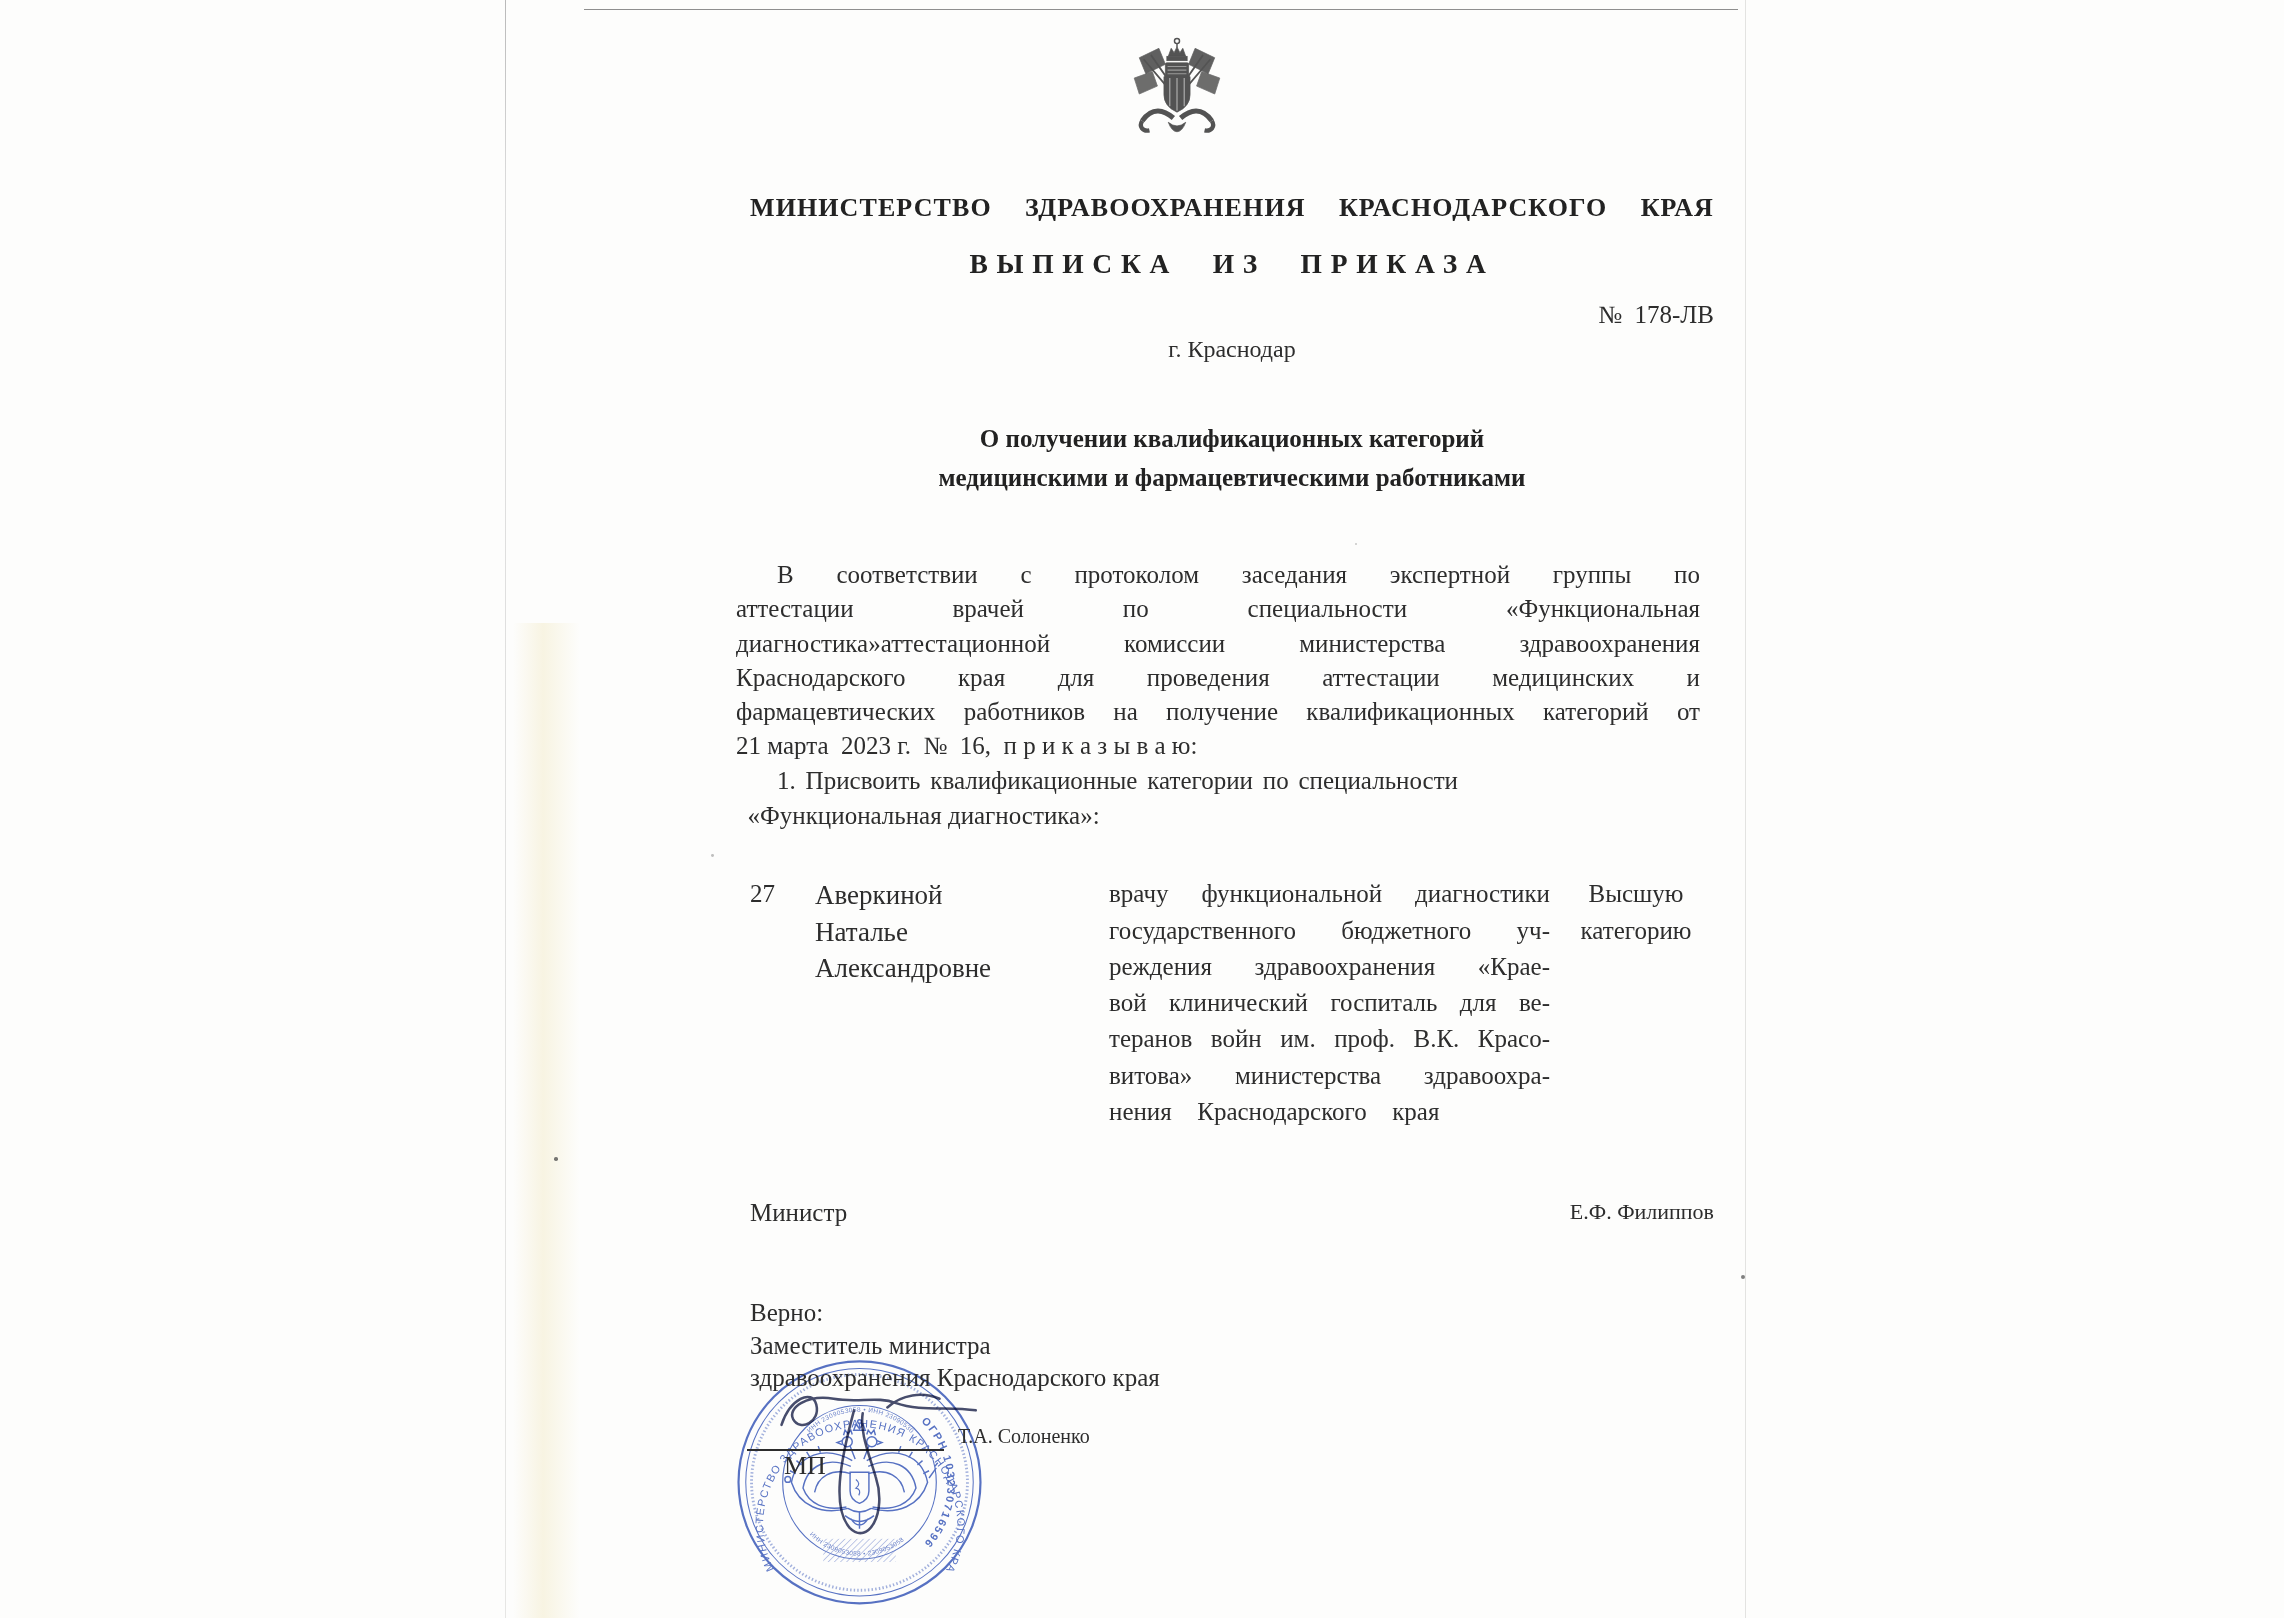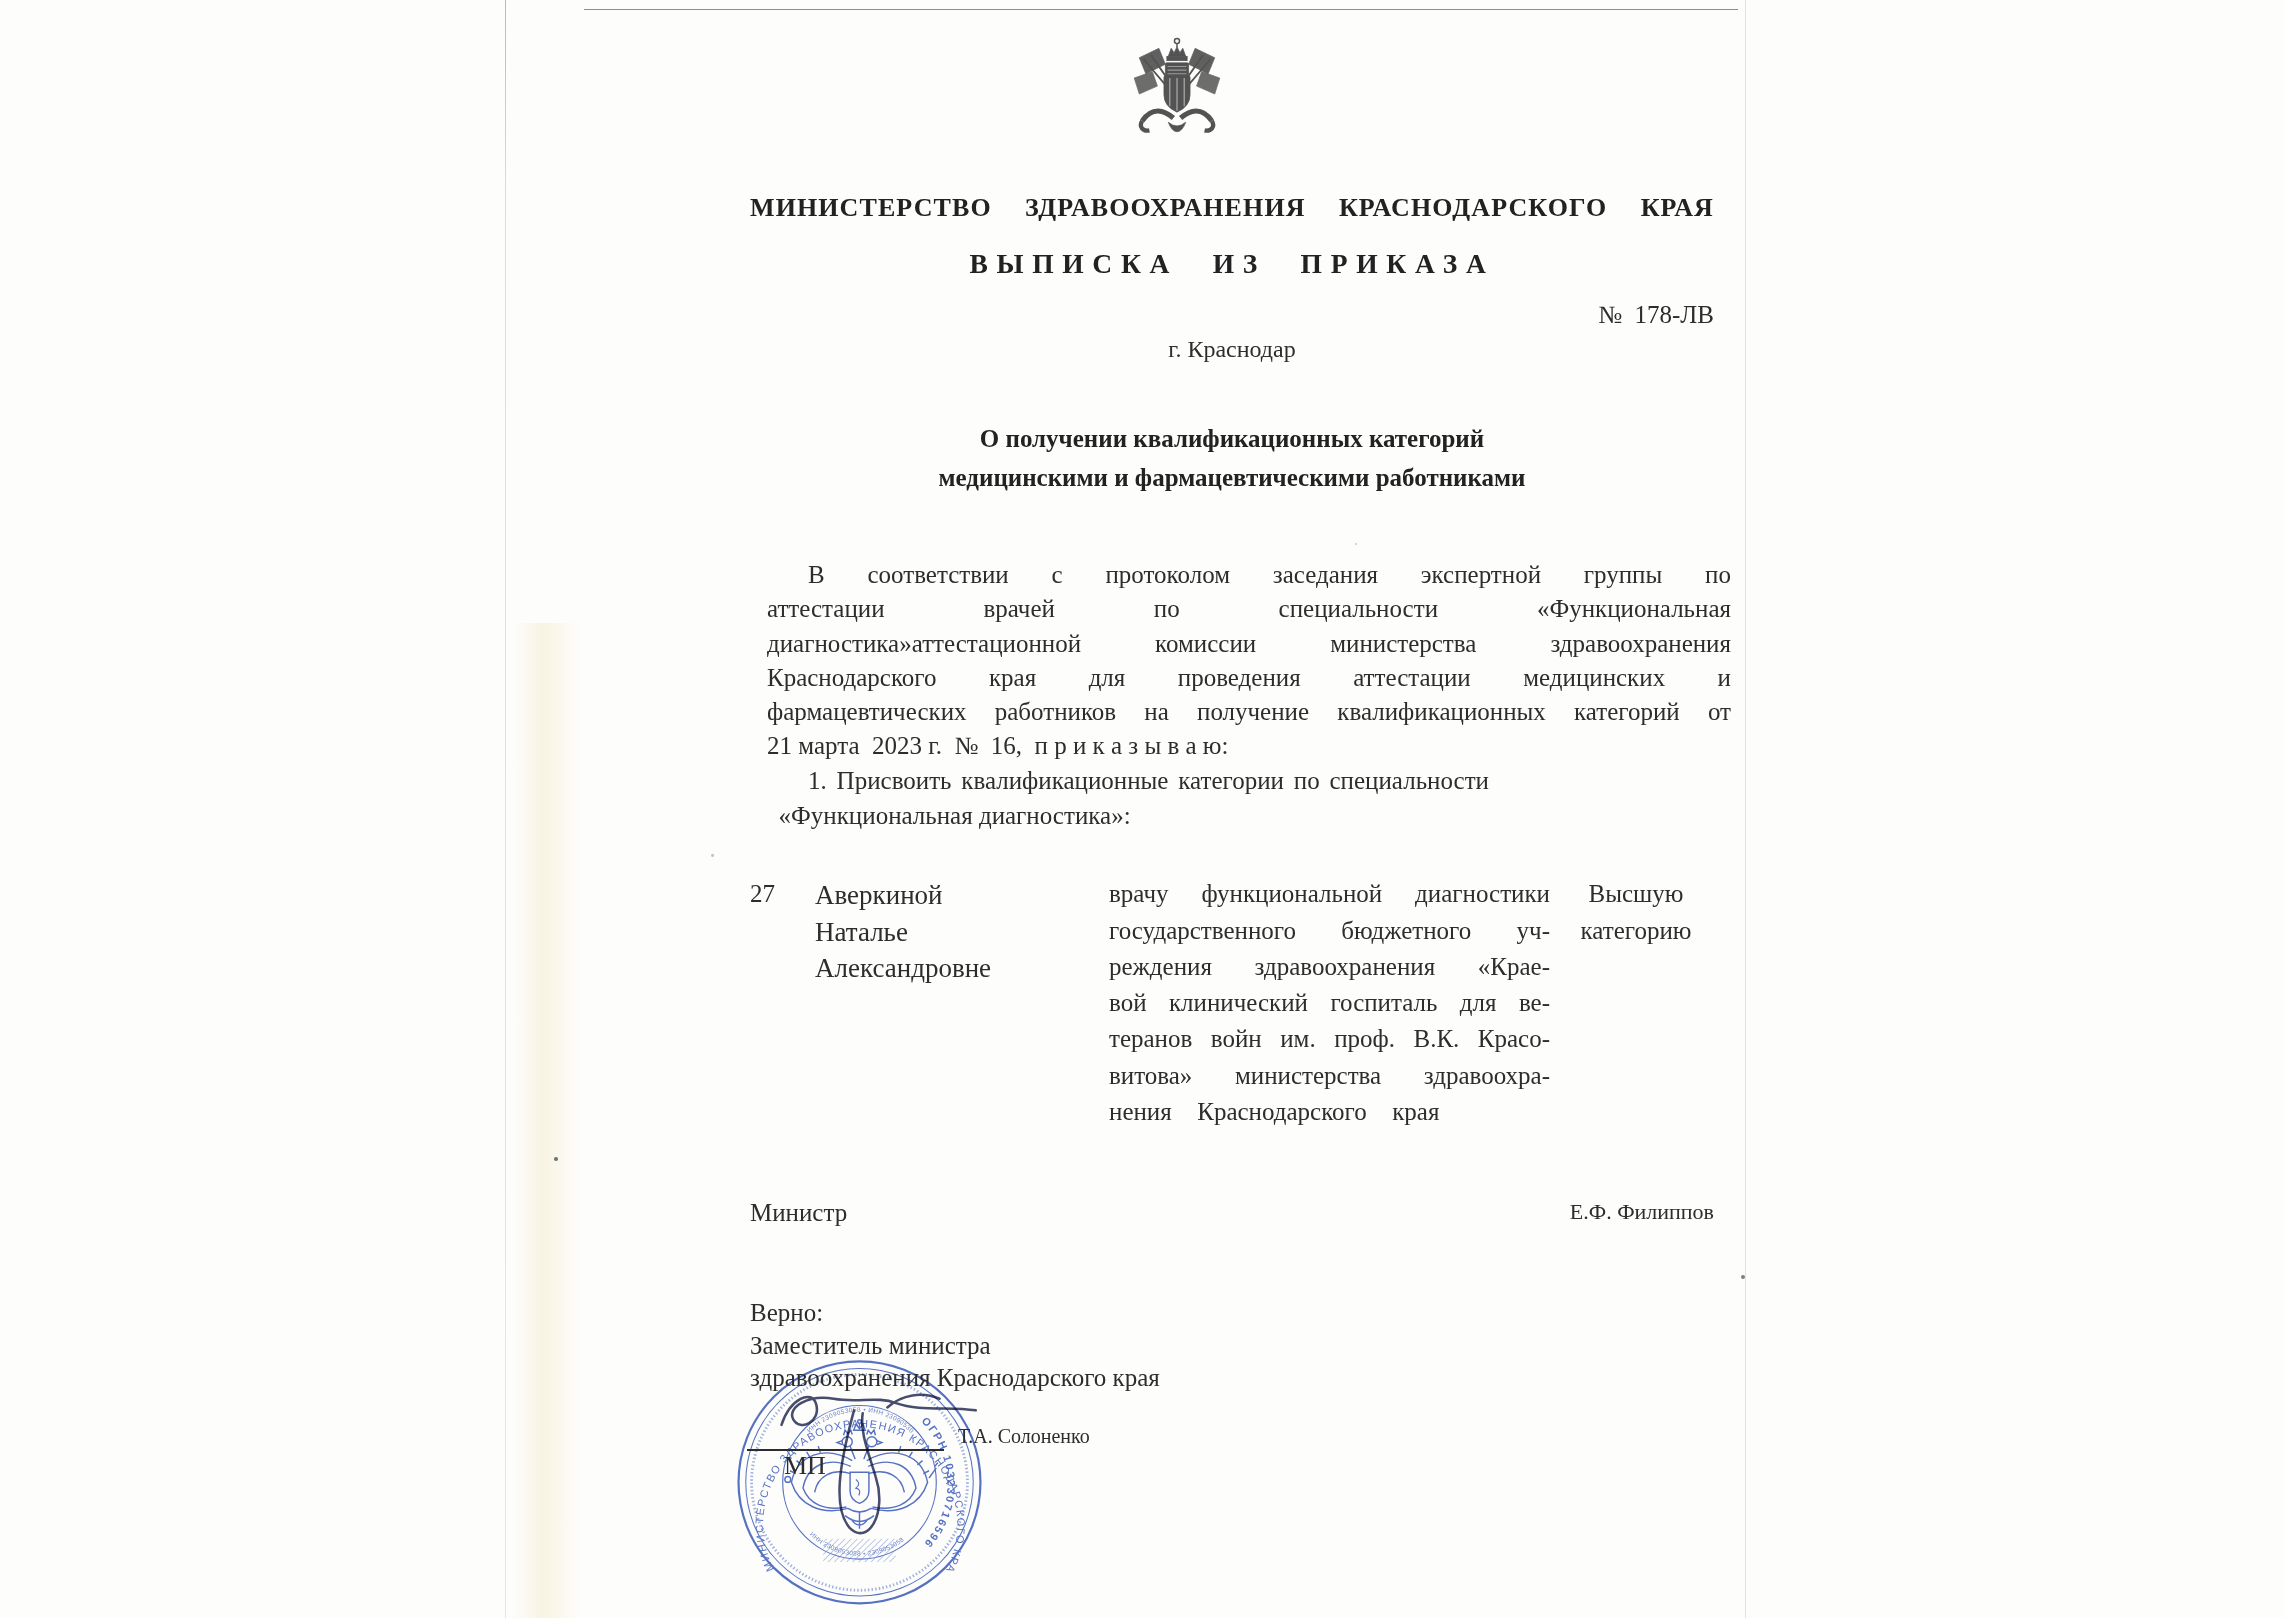--- a/index.html
+++ b/index.html
@@ -21,21 +21,21 @@
   .jline{text-align:justify;text-align-last:justify;}
   .pre{white-space:pre-wrap;}
   #ministry-line{top:193px;font-size:26px;letter-spacing:1.1px;}
   #doc-type{top:248px;font-size:27.5px;letter-spacing:8.7px;word-spacing:19px;}
   #date-line{top:301px;font-size:25px;}
   #order-number{top:301px;left:1522px;width:192px;text-align:right;font-size:25px;}
   #city-line{top:336px;font-size:24px;}
   .subject-line{font-size:25px;}
   #subject-1{top:425px;}
   #subject-2{top:464px;}
-  .body-line{position:absolute;left:767px;width:964px;font-size:25px;line-height:32px;height:34px;}
+  .body-line{position:absolute;left:736px;width:964px;font-size:25px;line-height:32px;height:34px;}
   .indent{text-indent:41px;}
   #body-7{padding-left:11.6px;width:952px;}
   
   .tbl{font-size:25px;}
   #row-num{left:750px;top:880px;width:51px;}
   .name-line{position:absolute;left:815px;width:239px;font-size:27px;}
   .pos-line{position:absolute;left:1109px;width:441px;font-size:25px;}
   .cat-line{position:absolute;left:1558px;width:156px;text-align:center;font-size:25px;}
   
   #minister-label{left:750px;top:1199px;font-size:25px;}

